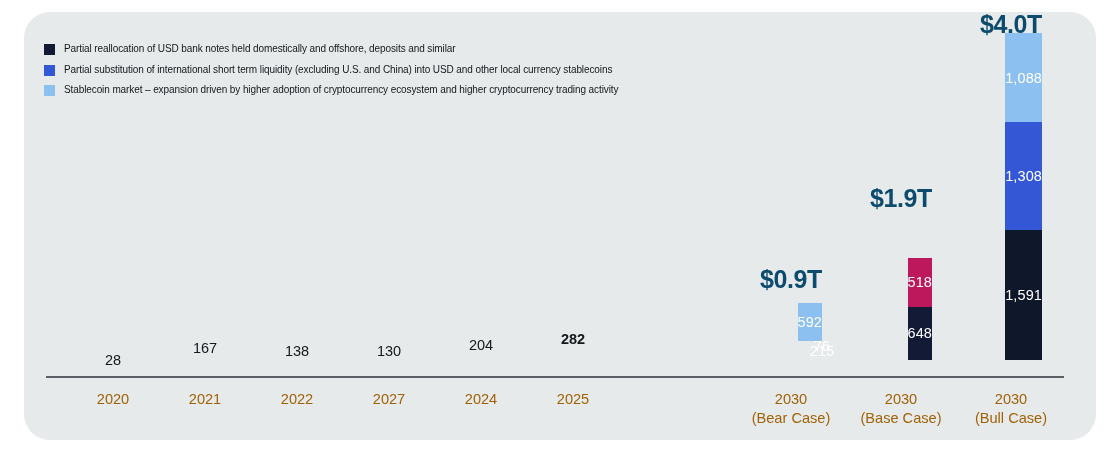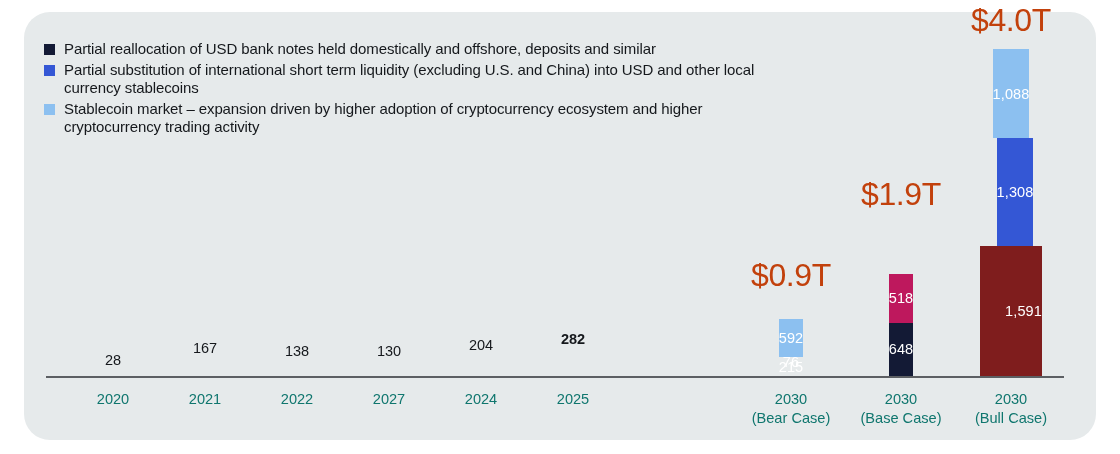--- a/index.html
+++ b/index.html
@@ -36,21 +36,21 @@
     margin-bottom: 2px;
   }
   .legend-swatch {
     width: 11px;
     height: 11px;
     flex: 0 0 11px;
     margin-top: 4px;
     margin-right: 9px;
   }
   .legend-text {
-    font-size: 15px;
+    font-size: 10px;
     line-height: 18.5px;
     color: #15181c;
     letter-spacing: -0.1px;
   }
 
   
   .plot {
     position: absolute;
     left: 0;
     top: 0;
@@ -65,27 +65,27 @@
     height: 1.6px;
     background: #5c5f63;
   }
   .bar-group {
     position: absolute;
     bottom: 64px;
     width: 62px;
   }
   .col {
     position: absolute;
-    bottom: 0;
+    bottom: 16px;
     left: 0;
     width: 62px;
     display: flex;
     flex-direction: column;
     justify-content: flex-end;
-    align-items: center;
+    align-items: flex-end;
   }
   .seg {
     position: relative;
     display: flex;
     align-items: center;
     justify-content: center;
     color: #ffffff;
     font-size: 14.5px;
     font-weight: 400;
     letter-spacing: 0.1px;
@@ -101,32 +101,32 @@
     width: 122px;
     text-align: center;
     font-size: 14.5px;
     color: #15181c;
   }
   .total-label {
     position: absolute;
     left: -40px;
     width: 142px;
     text-align: center;
-    font-size: 32px;
-    font-weight: 400;
-    color: #c2410c;
+    font-size: 25px;
+    font-weight: 700;
+    color: #0c4a6e;
     letter-spacing: -0.4px;
   }
   .tick-label {
     position: absolute;
     left: -44px;
     width: 150px;
     text-align: center;
     font-size: 14.6px;
-    color: #0f766e;
+    color: #a16207;
     line-height: 19px;
   }
 </style>
 </head>
 <body>
 
 <div class="card">
 
   <div class="legend">
     <div class="legend-row">
@@ -216,21 +216,21 @@
           <div class="tick-label" style="top: 14px;">2030<br><span>(Base Case)</span></div>
         </div>
         <div class="bar-group" style="left: 956px; bottom: 64px;">
           <div class="col" style="height: 327px;">
             <div class="seg" style="background: rgb(140, 192, 240); height: 89.234px;">
               <span class="seg-label">1,088</span>
             </div>
             <div class="seg" style="background: rgb(52, 87, 213); height: 107.278px; margin-left: 8px;">
               <span class="seg-label">1,308</span>
             </div>
-            <div class="seg" style="background: #7f1d1d; height: 130.488px; padding-left: 25px;">
+            <div class="seg" style="background: #0f172a; height: 130.488px;">
               <span class="seg-label">1,591</span>
             </div>
           </div>
           <div class="total-label" style="bottom: 337px;">$4.0T</div>
           <div class="tick-label" style="top: 14px;">2030<br><span>(Bull Case)</span></div>
         </div>
       </div>
   </div>
 
 </div>

